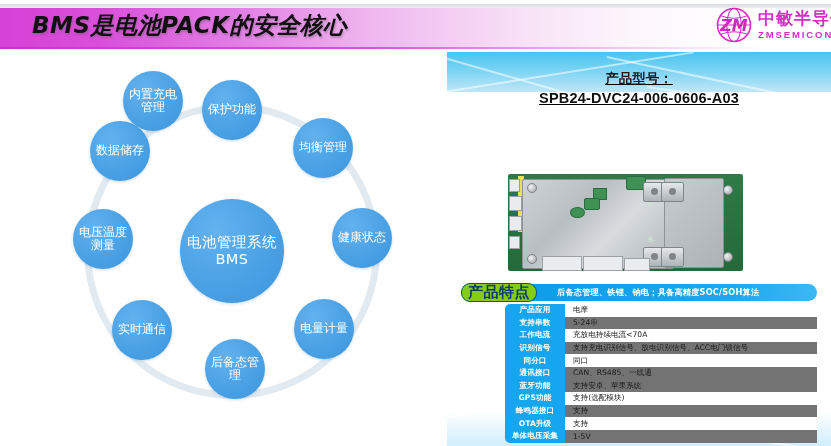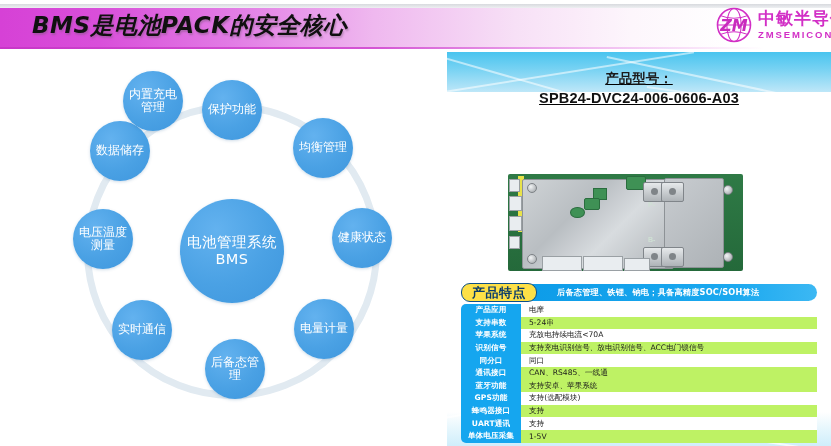--- a/index.html
+++ b/index.html
@@ -86,46 +86,46 @@
   .screw{position:absolute;width:8px;height:8px;border-radius:50%;background:radial-gradient(circle at 35% 35%,#f2f4f5,#9ba0a4);border:1px solid #7d8286;}
   .term{position:absolute;width:21px;height:18px;background:linear-gradient(to bottom,#e6e9eb,#aeb3b7);border:1px solid #80858a;border-radius:2px;}
   .term:after{content:"";position:absolute;left:7px;top:5px;width:7px;height:7px;border-radius:50%;background:#7f8488;}
   .conn{position:absolute;background:#e9edf0;border:1px solid #9aa0a4;}
   .greenpad{position:absolute;background:#3f9155;border:1px solid #2a6d3e;}
   .pcb-lbl{position:absolute;font-size:7px;color:#cfe0d4;font-weight:bold;}
 
   
   .feat-head{position:absolute;left:14px;top:232px;width:356px;height:17px;z-index:4;display:flex;align-items:center;}
   .feat-badge{
-    height:17px;min-width:74px;border-radius:9px;background:#fde047;border:1.3px solid #0b4f8a;
+    height:17px;min-width:74px;border-radius:9px;background:#84cc16;border:1.3px solid #0b4f8a;
     display:flex;align-items:center;justify-content:center;
-    font-size:13px;font-weight:bold;color:#0b3c6b;letter-spacing:.5px;z-index:2;
+    font-size:15px;font-weight:bold;color:#0b3c6b;letter-spacing:.5px;z-index:2;
     font-family:"DejaVu Sans","Liberation Sans",sans-serif;
   }
   .feat-bar{
     position:absolute;left:60px;top:0;right:0;height:17px;border-radius:9px;
     background:linear-gradient(to right,#0d9ce8 0%,#1aa8ef 70%,#3cb8f3 100%);
     display:flex;align-items:center;
   }
   .feat-bar-text{margin-left:36px;font-size:8.2px;font-weight:bold;color:#ffffff;letter-spacing:.2px;
     font-family:"DejaVu Sans","Liberation Sans",sans-serif;white-space:nowrap;}
 
   .table{position:absolute;left:14px;top:252px;width:356px;z-index:4;}
   .trow{display:flex;height:12.6px;align-items:stretch;}
   .tlabel{
     width:60px;flex:0 0 60px;background:#15a6ef;color:#ffffff;
     font-size:7.6px;font-weight:bold;display:flex;align-items:center;justify-content:center;
-    font-family:"DejaVu Sans","Liberation Sans",sans-serif;letter-spacing:.1px;
+    font-family:"DejaVu Sans","Liberation Sans",sans-serif;letter-spacing:.1px;margin-left:44px;
   }
   .tval{
     flex:1;padding-left:8px;display:flex;align-items:center;
     font-size:7.6px;color:#1a1a1a;background:#ffffff;white-space:nowrap;
     font-family:"DejaVu Sans","Liberation Sans",sans-serif;
   }
-  .trow.alt .tval{background:#bef264;}
+  .trow.alt .tval{background:#737373;}
   .trow:first-child .tlabel{border-top-left-radius:5px;}
   .trow:last-child .tlabel{border-bottom-left-radius:5px;}
 </style>
 </head>
 <body>
 
 <div id="page">
 
   <div class="header">
     <div class="header-topline"></div>
@@ -247,21 +247,21 @@
     <div class="table">
       <div class="trow">
           <div class="tlabel">产品应用</div>
           <div class="tval">电摩</div>
         </div>
       <div class="trow alt">
           <div class="tlabel">支持串数</div>
           <div class="tval">5-24串</div>
         </div>
       <div class="trow">
-          <div class="tlabel">苹果系统</div>
+          <div class="tlabel">工作电流</div>
           <div class="tval">充放电持续电流&lt;70A</div>
         </div>
       <div class="trow alt">
           <div class="tlabel">识别信号</div>
           <div class="tval">支持充电识别信号、放电识别信号、ACC电门锁信号</div>
         </div>
       <div class="trow">
           <div class="tlabel">同分口</div>
           <div class="tval">同口</div>
         </div>
@@ -275,21 +275,21 @@
         </div>
       <div class="trow">
           <div class="tlabel">GPS功能</div>
           <div class="tval">支持(选配模块)</div>
         </div>
       <div class="trow alt">
           <div class="tlabel">蜂鸣器接口</div>
           <div class="tval">支持</div>
         </div>
       <div class="trow">
-          <div class="tlabel">UART通讯</div>
+          <div class="tlabel">OTA升级</div>
           <div class="tval">支持</div>
         </div>
       <div class="trow alt">
           <div class="tlabel">单体电压采集</div>
           <div class="tval">1-5V</div>
         </div>
 
     </div>
 
   </div>

